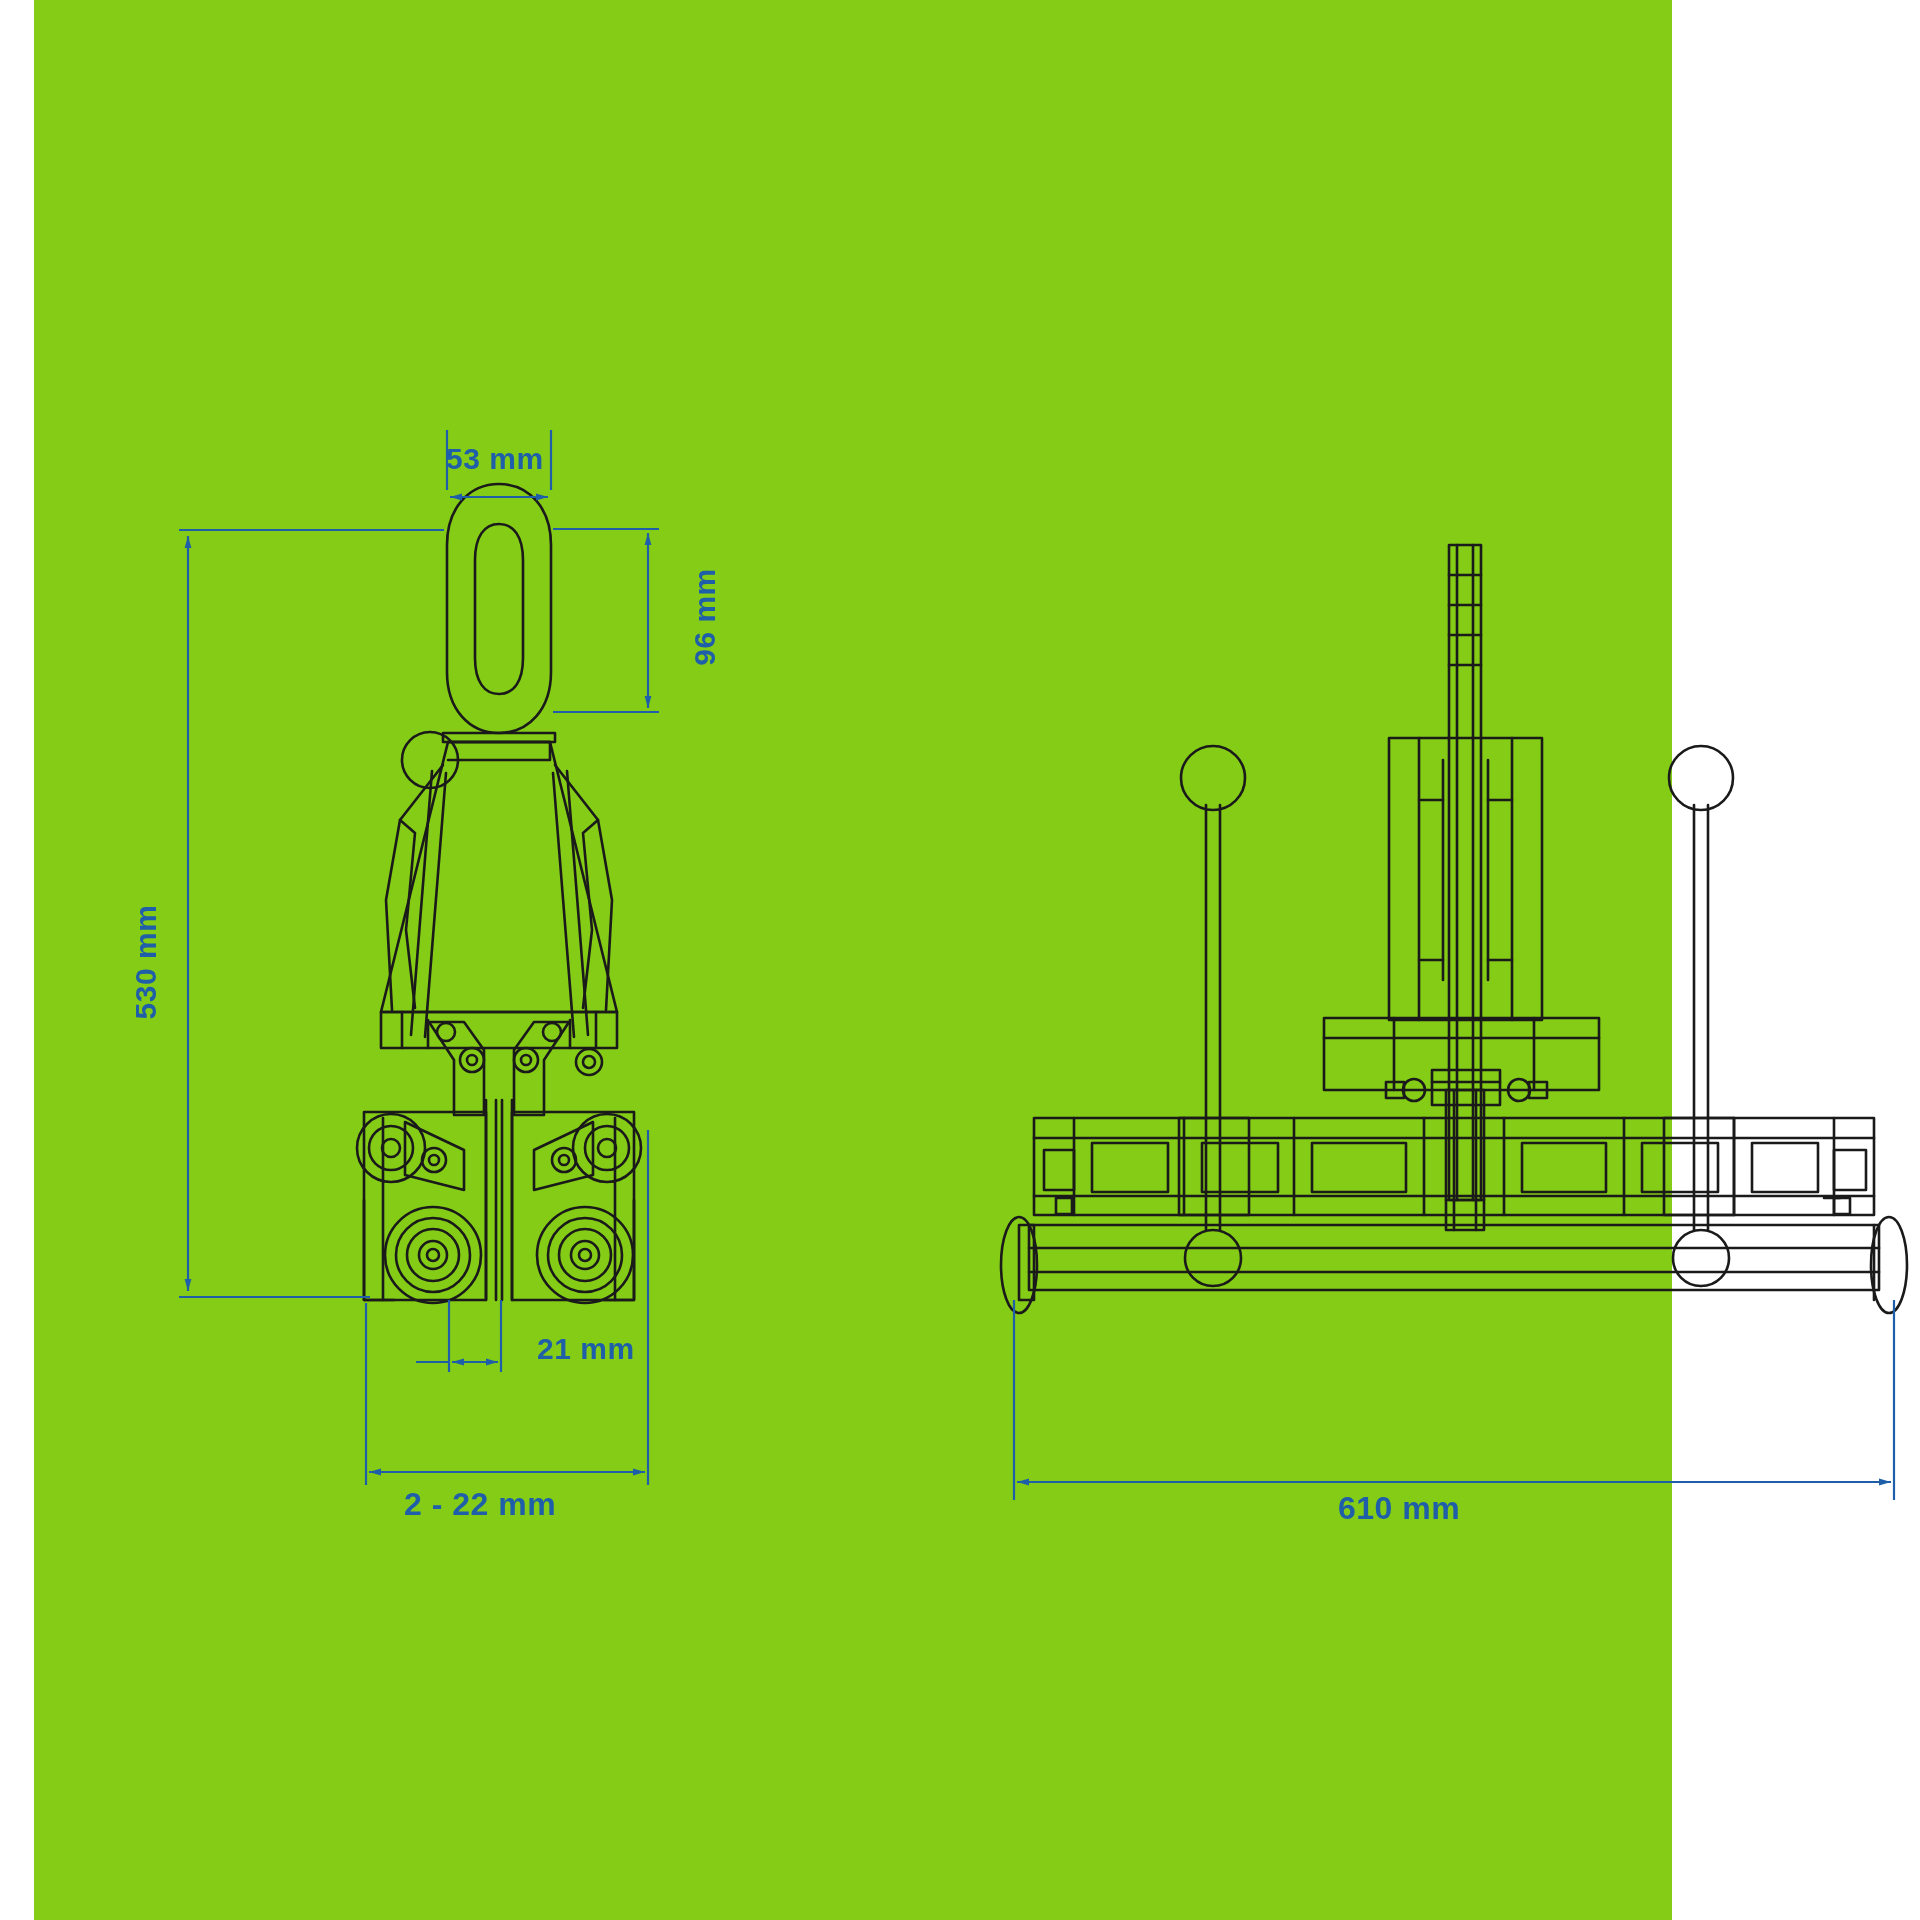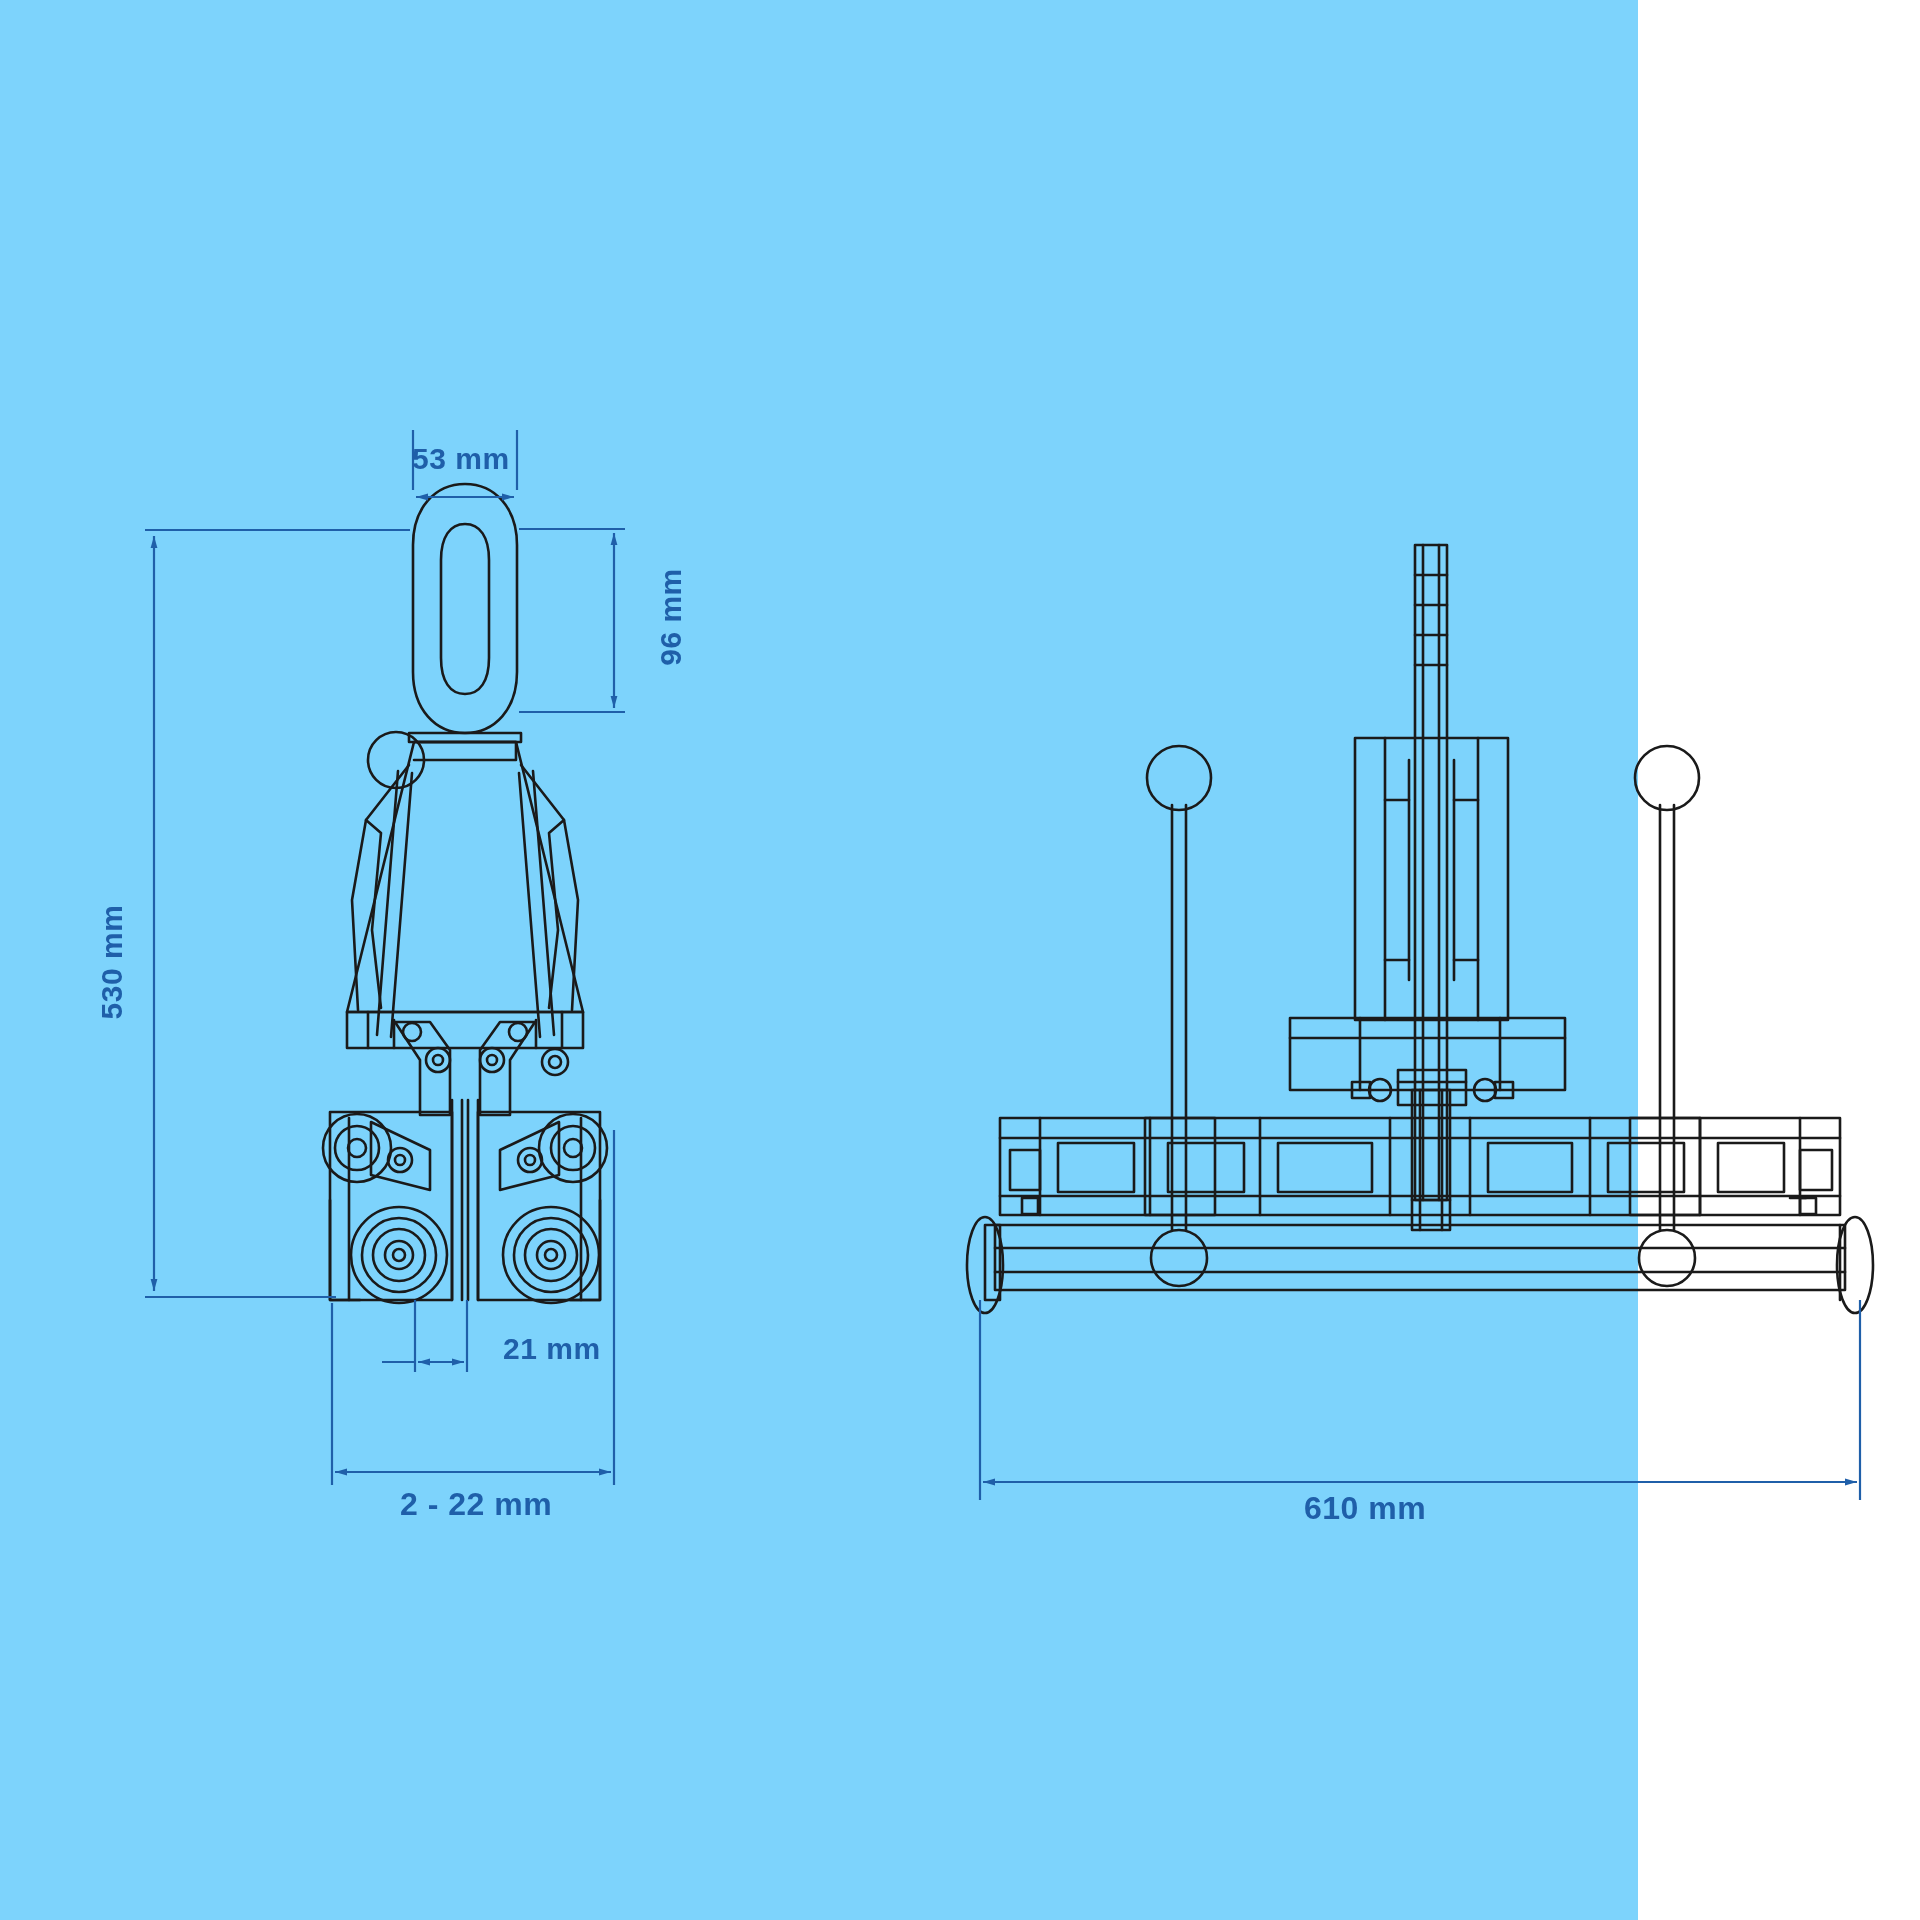--- a/index.html
+++ b/index.html
@@ -10,21 +10,22 @@
   body {
     width: 1920px;
     height: 1920px;
     overflow: hidden;
     font-family: "Liberation Sans", sans-serif;
   }
   #sheet {
     position: relative;
     width: 1638px;
     height: 1920px;
-    background: #7dd3fc;
+    background: #84cc16;
+    margin-left: 34px;
   }
   svg.drawing {
     position: absolute;
     left: 0;
     top: 0;
     width: 1920px;
     height: 1920px;
   }
   .dim-label {
     position: absolute;
@@ -249,17 +250,17 @@
   </svg>
 
   <div class="dim-label" style="left:412px; top:442px; font-size:30px;">53 mm</div>
 
   <div class="dim-label vertical-label" style="left:622px; top:600px; font-size:30px; transform: rotate(-90deg);">96 mm</div>
 
   <div class="dim-label vertical-label" style="left:55px; top:945px; font-size:30px; transform: rotate(-90deg);">530 mm</div>
 
   <div class="dim-label" style="left:503px; top:1332px; font-size:30px;">21 mm</div>
 
-  <div class="dim-label" style="left:400px; top:1486px; font-size:32px;">2 - 22 mm</div>
+  <div class="dim-label" style="left:370px; top:1486px; font-size:32px;">2 - 22 mm</div>
 
   <div class="dim-label" style="left:1304px; top:1490px; font-size:32px;">610 mm</div>
 
 </div>
 
 </body></html>

